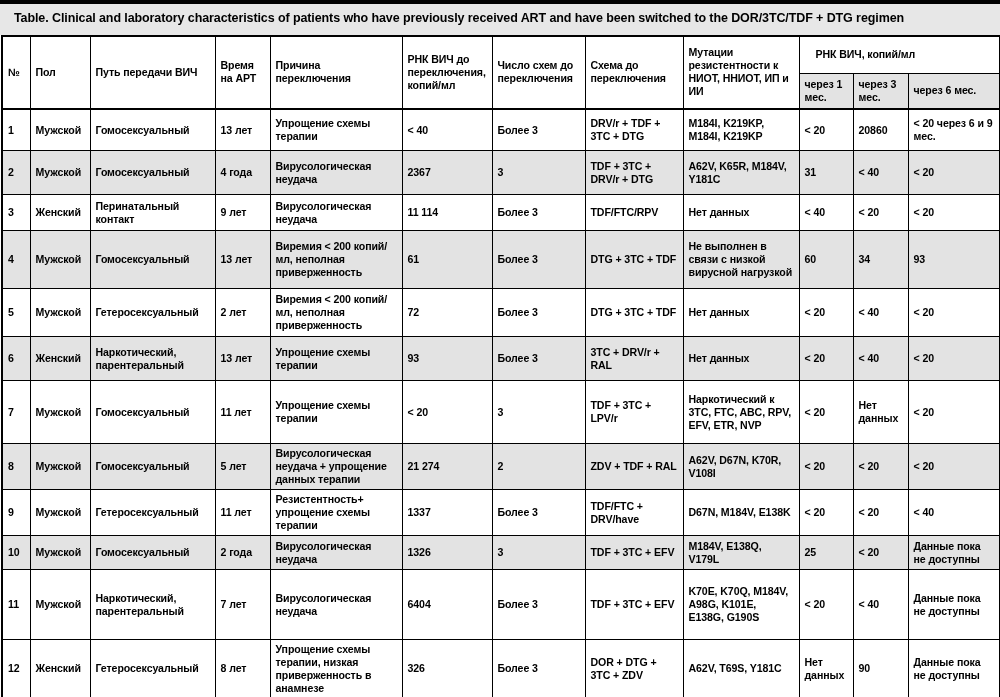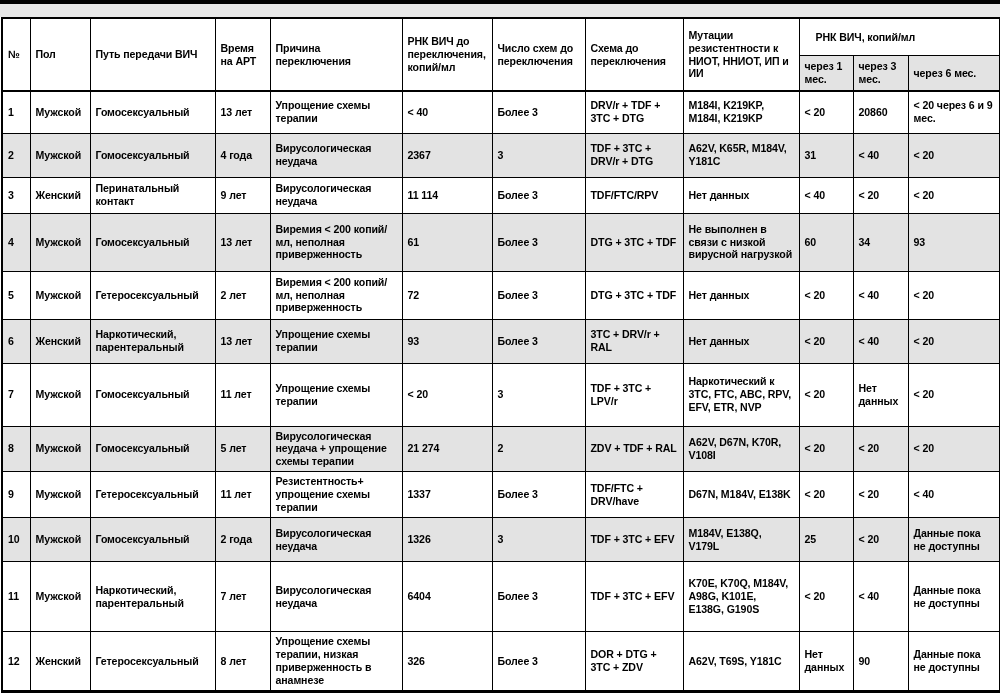--- a/index.html
+++ b/index.html
@@ -40,20 +40,21 @@
   td.col-num, th.col-num { text-align:left; padding-left:4px; padding-right:2px; }
   td.col-num { text-align:center; }
 </style>
 </head>
 <body>
 
 <div class="page">
   <div class="top-bar"></div>
 
   <div class="title-block">
+    <div class="title-line">Table. Clinical and laboratory characteristics of patients who have previously received ART and have been switched to the DOR/3TC/TDF + DTG regimen</div>
   </div>
 
   <table class="data">
     <colgroup>
       <col style="width:28px">
         <col style="width:60px">
         <col style="width:125px">
       <col style="width:55px">
         <col style="width:132px">
         <col style="width:90px">
@@ -180,21 +181,21 @@
           <td>Наркотический к 3TC, FTC, ABC, RPV, EFV, ETR, NVP</td>
           <td>&lt; 20</td>
           <td>Нет данных</td>
           <td>&lt; 20</td>
         </tr>
         <tr class="shaded" style="height: 45px;">
           <td class="col-num">8</td>
           <td>Мужской</td>
           <td>Гомосексуальный</td>
           <td>5 лет</td>
-          <td>Вирусологическая неудача + упрощение схемы терапии</td>
+          <td>Вирусологическая неудача + упрощение данных терапии</td>
           <td>21 274</td>
           <td>2</td>
           <td>ZDV + TDF + RAL</td>
           <td>A62V,  D67N, K70R, V108I</td>
           <td>&lt; 20</td>
           <td>&lt; 20</td>
           <td>&lt; 20</td>
         </tr>
         <tr style="height: 46px;">
           <td class="col-num">9</td>
@@ -203,21 +204,21 @@
           <td>11 лет</td>
           <td>Резистентность+ упрощение схемы терапии</td>
           <td>1337</td>
           <td>Более 3</td>
           <td>TDF/FTC + DRV/have</td>
           <td>D67N,  M184V, E138K</td>
           <td>&lt; 20</td>
           <td>&lt; 20</td>
           <td>&lt; 40</td>
         </tr>
-        <tr class="shaded" style="height: 44px; padding-left: 29px;">
+        <tr class="shaded" style="height: 34px; padding-left: 29px;">
           <td class="col-num">10</td>
           <td>Мужской</td>
           <td>Гомосексуальный</td>
           <td>2 года</td>
           <td>Вирусологическая неудача</td>
           <td>1326</td>
           <td>3</td>
           <td>TDF + 3TC + EFV</td>
           <td>M184V, E138Q, V179L</td>
           <td>25</td>

